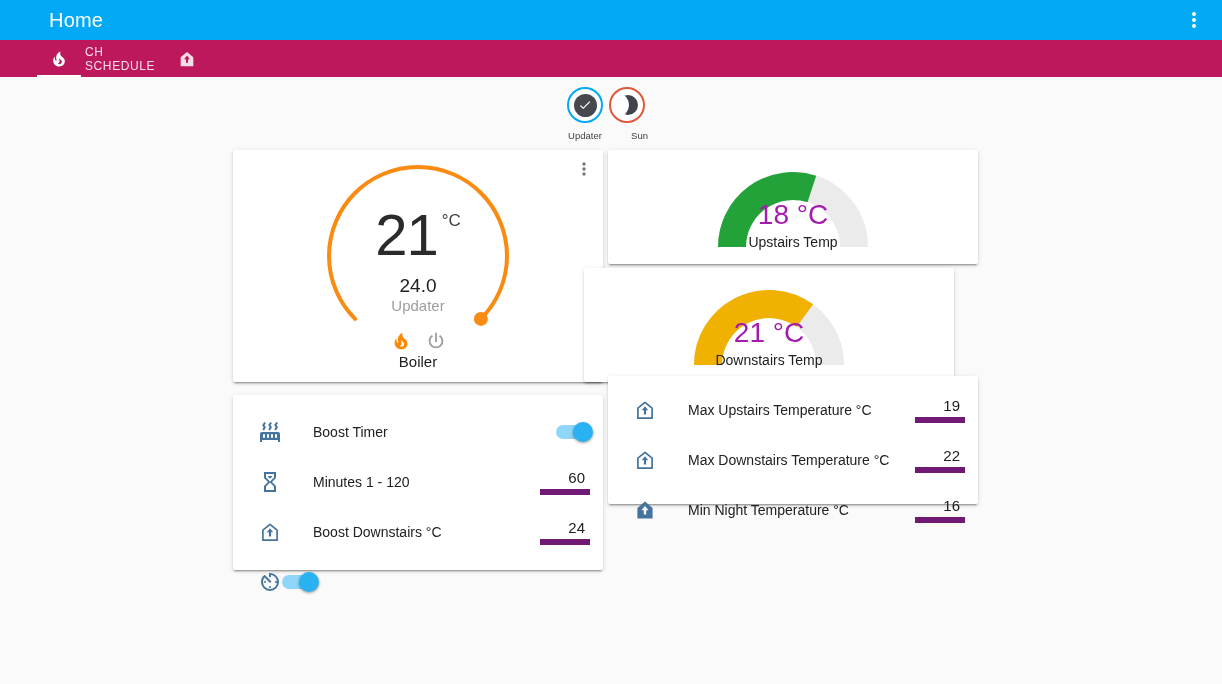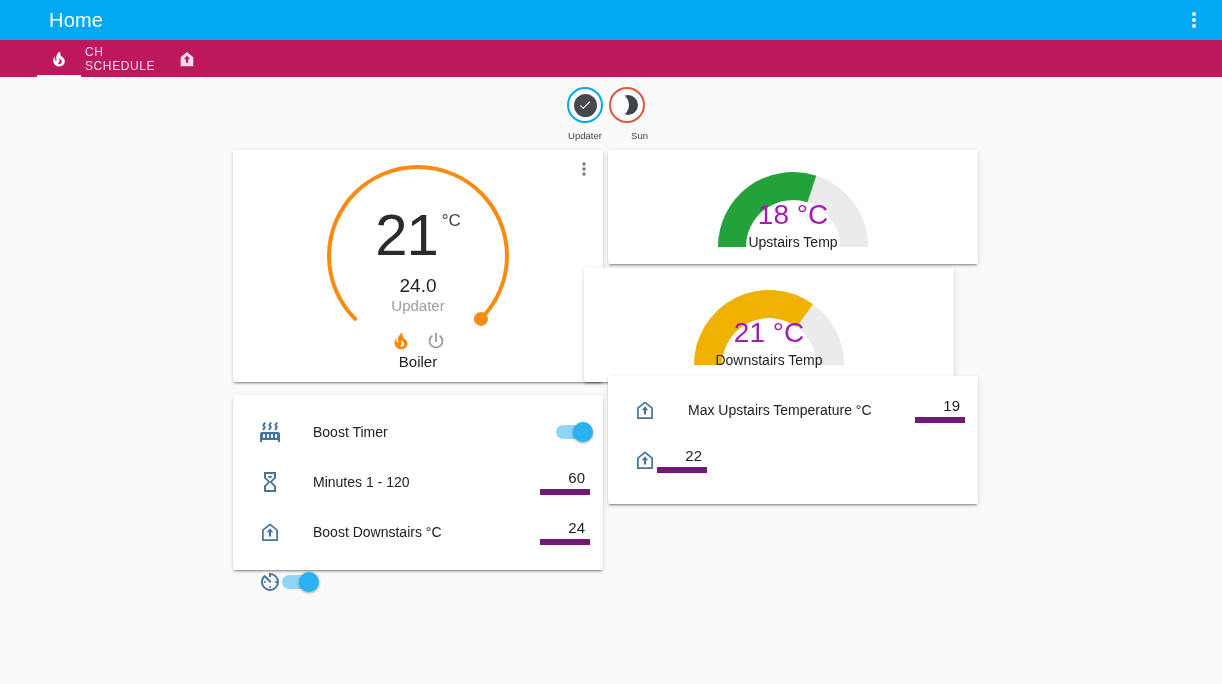--- a/index.html
+++ b/index.html
@@ -254,17 +254,25 @@
       <svg class="row-icon" viewBox="0 0 24 24">
           <use href="#i-home-outline"></use>
         </svg>
       <div class="row-label">Max Upstairs Temperature °C</div>
       <input class="num-input" type="text" value="19" style="">
     </div>
     <div class="row">
       <svg class="row-icon" viewBox="0 0 24 24">
           <use href="#i-home-outline"></use>
         </svg>
+      <div class="row-label">Max Downstairs Temperature °C</div>
       <input class="num-input" type="text" value="22" style="">
     </div>
+    <div class="row">
+      <svg class="row-icon" viewBox="0 0 24 24">
+          <use href="#i-home-filled"></use>
+        </svg>
+      <div class="row-label">Min Night Temperature °C</div>
+      <input class="num-input" type="text" value="16" style="">
+    </div>
   </div>
 
 </div>
 
 </body></html>

